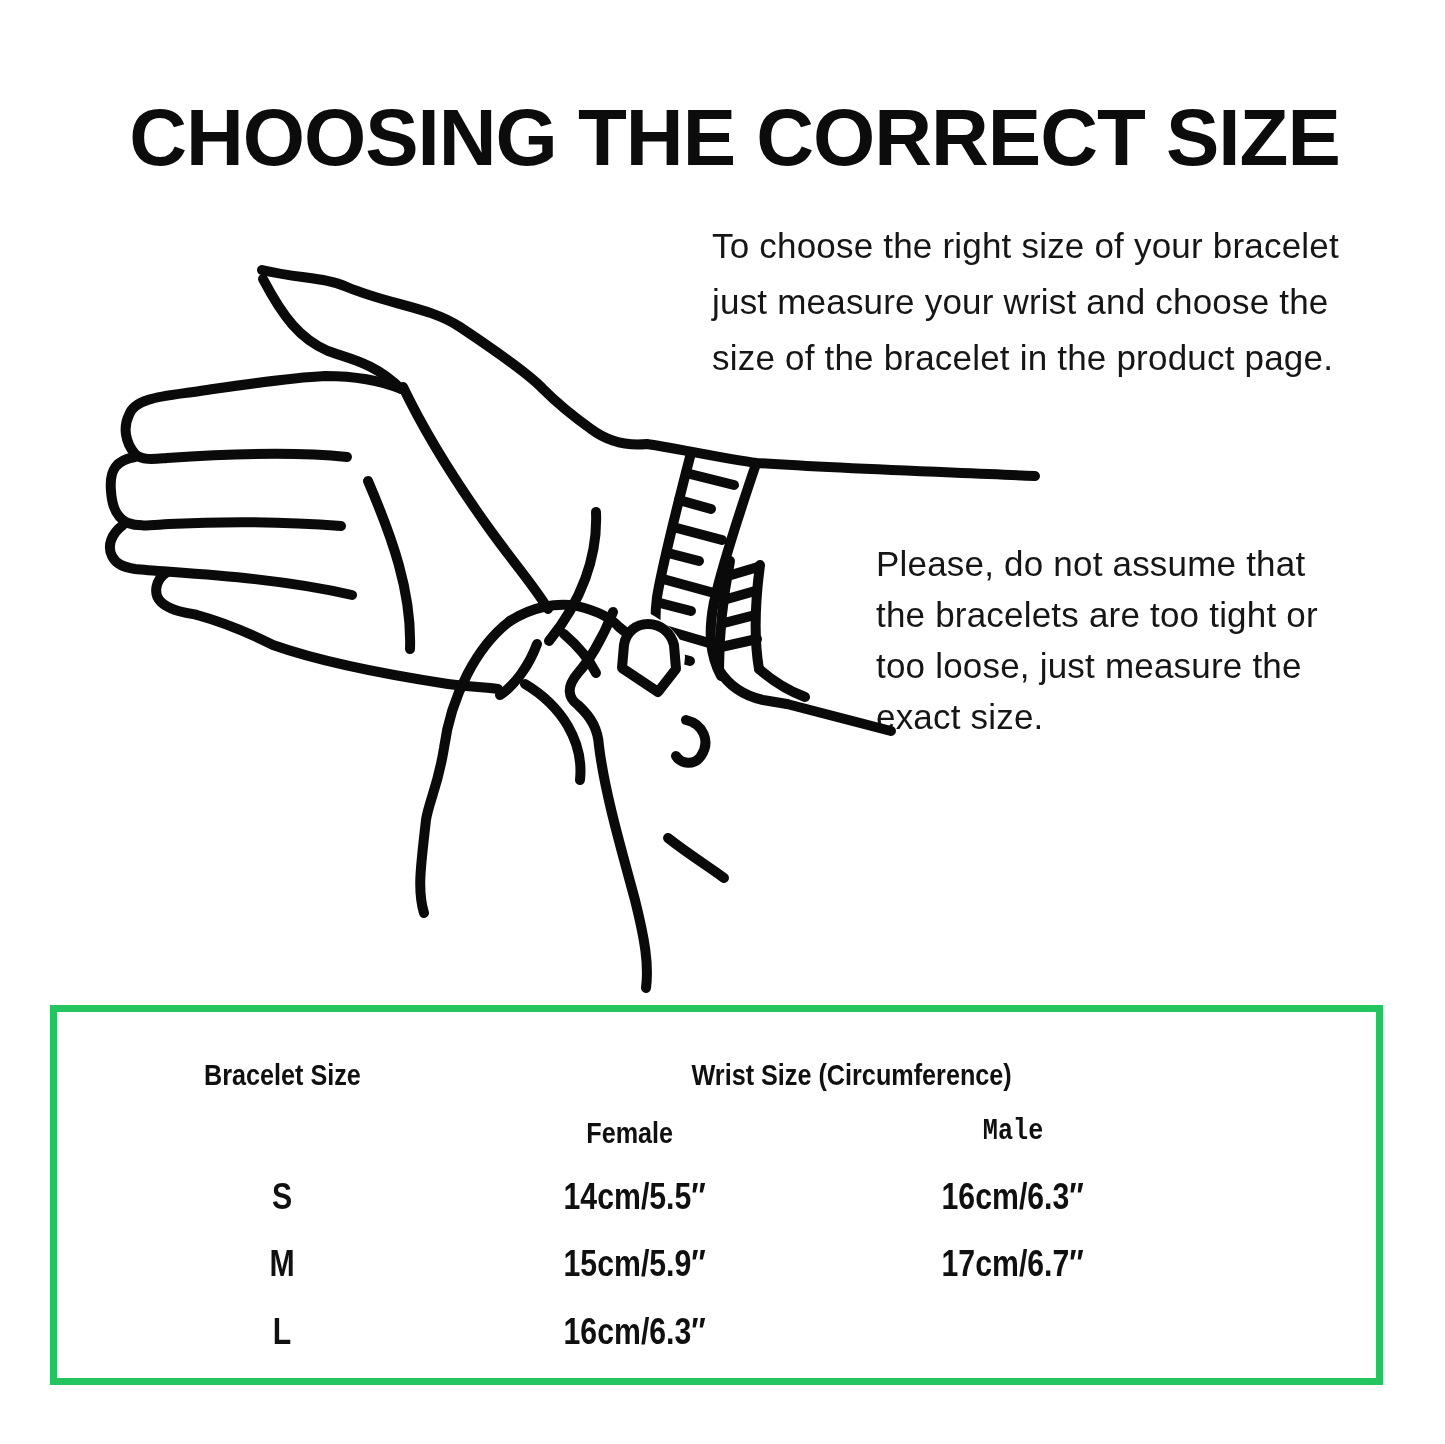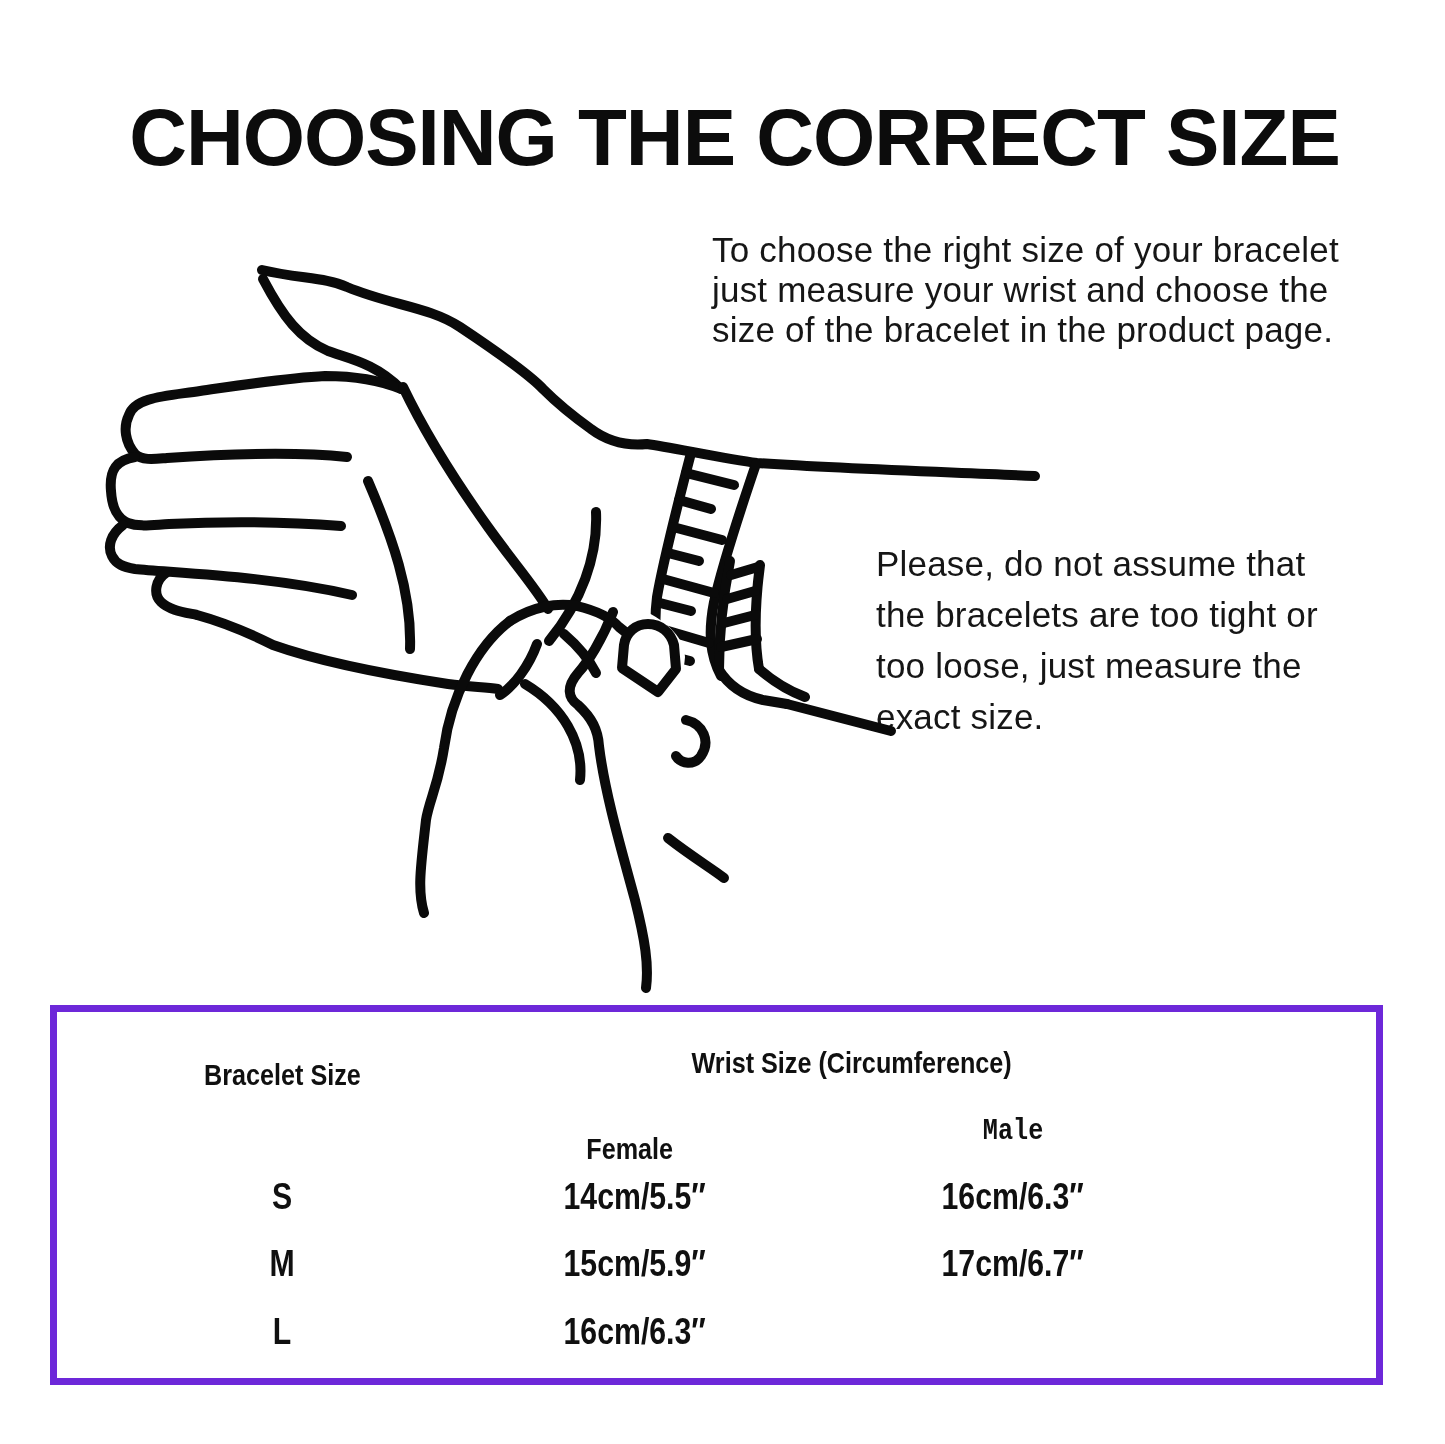--- a/index.html
+++ b/index.html
@@ -10,37 +10,37 @@
   .page-title{
     position:absolute;left:0;top:92px;width:1445px;text-align:center;
     font-size:80px;font-weight:700;letter-spacing:-1px;color:#0c0c0c;
     margin:0;
     padding-left:12px;
   }
   .para{
     position:absolute;white-space:pre-line;color:#161616;
     font-size:35px;font-weight:400;letter-spacing:0.2px;
   }
-  .intro{left:712px;top:230px;width:660px;line-height:40px;}
+  .intro{left:712px;top:218px;width:660px;line-height:56px;}
   .note{left:876px;top:538px;width:500px;line-height:51px;}
   .illus{position:absolute;left:85px;top:245px;width:960px;height:760px;}
   .illus path{fill:none;stroke:#0a0a0a;stroke-width:10;stroke-linecap:round;stroke-linejoin:round;}
   .illus path.fill-white{fill:#ffffff;stroke:none;}
   .illus path.nail{fill:#ffffff;}
   .size-table{
     position:absolute;left:50px;top:1005px;width:1333px;height:380px;
-    box-sizing:border-box;border:7px solid #6d28d9;background:#ffffff;
+    box-sizing:border-box;border:7px solid #22c55e;background:#ffffff;
   }
   .cell{position:absolute;text-align:center;color:#101010;}
   .cond{display:inline-block;transform:scaleX(0.84);transform-origin:center;white-space:nowrap;}
   .th{font-size:30px;font-weight:700;}
   .val{font-size:36px;font-weight:700;}
   .c-bracelet{left:45px;top:46px;width:360px;}
-  .c-wrist{left:595px;top:34px;width:400px;}
-  .c-female{left:423px;top:120px;width:300px;text-align:center;}
+  .c-wrist{left:595px;top:46px;width:400px;}
+  .c-female{left:423px;top:104px;width:300px;text-align:center;}
   .c-male{left:806px;top:102px;width:300px;font-family:Liberation Mono, monospace;}
   .r0{top:164px;} .r1{top:231px;} .r2{top:299px;}
   .col-size{left:75px;width:300px;}
   .col-female{left:428px;width:300px;}
   .col-male{left:806px;width:300px;}
 </style>
 </head>
 <body>
 
 <h1 class="page-title">CHOOSING THE CORRECT SIZE</h1>

